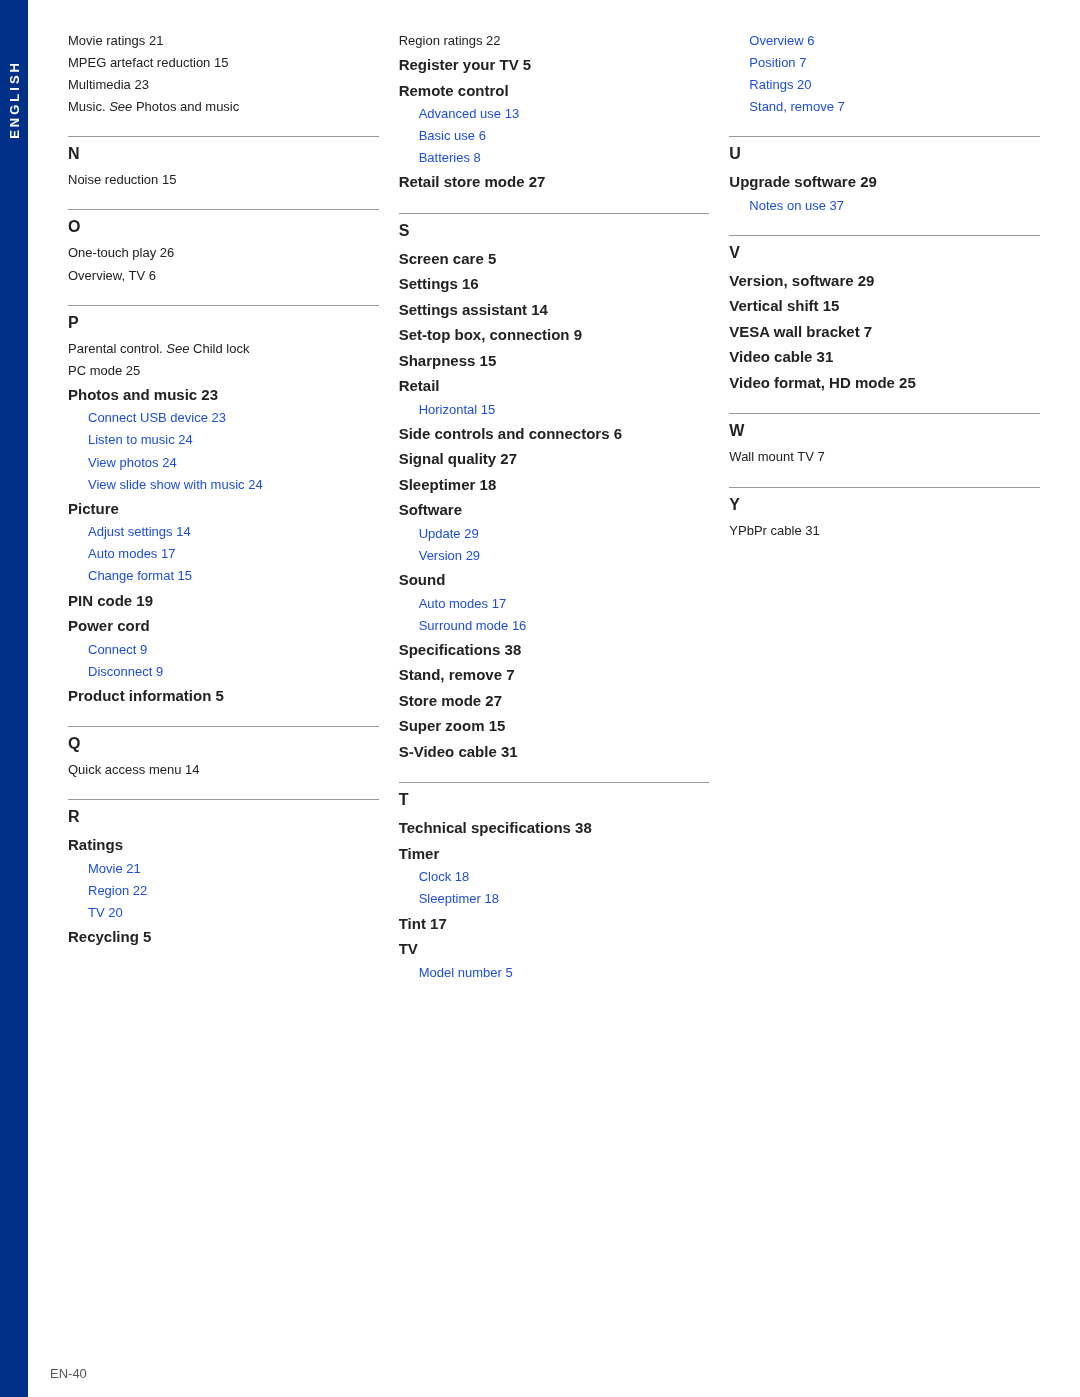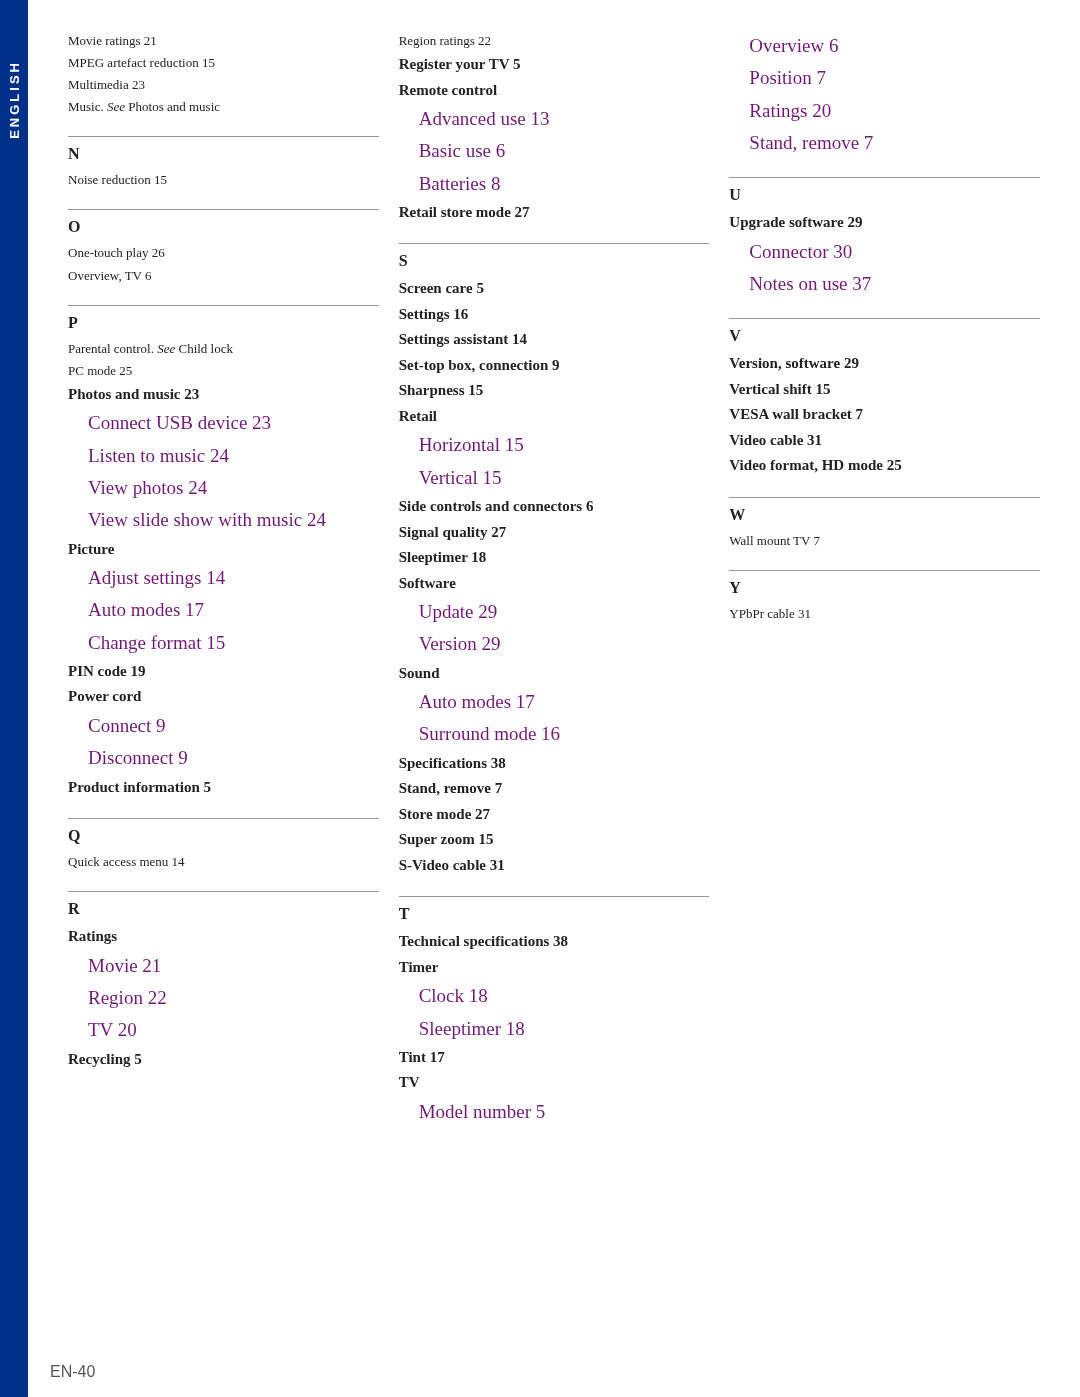--- a/index.html
+++ b/index.html
@@ -45,21 +45,20 @@
       transform: rotate(180deg);
     }
 
     .content-area {
       margin-left: 28px;
       padding: 30px 40px 40px 40px;
       display: flex;
       gap: 0;
       width: calc(1080px - 28px);
       flex: 1;
-      font-family: Liberation Serif, serif;
     }
 
     
     .col {
       flex: 1;
       padding-right: 20px;
     }
     .col:last-child { padding-right: 0; }
 
     .section {
@@ -85,30 +84,30 @@
       line-height: 1.7;
     }
 
     .entry-normal {
       font-size: 13px;
       line-height: 1.7;
     }
 
     .entry-indented {
       padding-left: 20px;
-      font-size: 19px;
+      font-size: 13px;
       line-height: 1.7;
-      color: #701a75;
+      color: #1d4ed8;
     }
 
     .page-number {
       position: absolute;
       bottom: 16px;
       left: 50px;
-      font-size: 16px;
+      font-size: 13px;
       color: #555;
     }
   </style>
 </head>
 <body>
 
 <div class="page-wrapper">
   <div class="side-tab">
     <span class="side-tab-text">ENGLISH</span>
   </div>
@@ -182,21 +181,20 @@
         <div class="section">
           <hr class="section-divider">
           <div class="section-letter">S</div>
           <div class="entry-bold">Screen care  5</div>
           <div class="entry-bold">Settings  16</div>
           <div class="entry-bold">Settings assistant  14</div>
           <div class="entry-bold">Set-top box, connection  9</div>
           <div class="entry-bold">Sharpness  15</div>
           <div class="entry-bold">Retail</div>
           <div class="entry-indented">Horizontal  15</div>
-          <div class="entry-indented">Vertical  15</div>
           <div class="entry-bold">Side controls and connectors  6</div>
           <div class="entry-bold">Signal quality  27</div>
           <div class="entry-bold">Sleeptimer  18</div>
           <div class="entry-bold">Software</div>
           <div class="entry-indented">Update  29</div>
           <div class="entry-indented">Version  29</div>
           <div class="entry-bold">Sound</div>
           <div class="entry-indented">Auto modes  17</div>
           <div class="entry-indented">Surround mode  16</div>
           <div class="entry-bold">Specifications  38</div>
@@ -222,21 +220,20 @@
     <div class="section">
           <div class="entry-indented">Overview  6</div>
           <div class="entry-indented">Position  7</div>
           <div class="entry-indented">Ratings  20</div>
           <div class="entry-indented">Stand, remove  7</div>
         </div>
         <div class="section">
           <hr class="section-divider">
           <div class="section-letter">U</div>
           <div class="entry-bold">Upgrade software  29</div>
-          <div class="entry-indented">Connector  30</div>
           <div class="entry-indented">Notes on use  37</div>
         </div>
         <div class="section">
           <hr class="section-divider">
           <div class="section-letter">V</div>
           <div class="entry-bold">Version, software  29</div>
           <div class="entry-bold">Vertical shift  15</div>
           <div class="entry-bold">VESA wall bracket  7</div>
           <div class="entry-bold">Video cable  31</div>
           <div class="entry-bold">Video format, HD mode  25</div>

